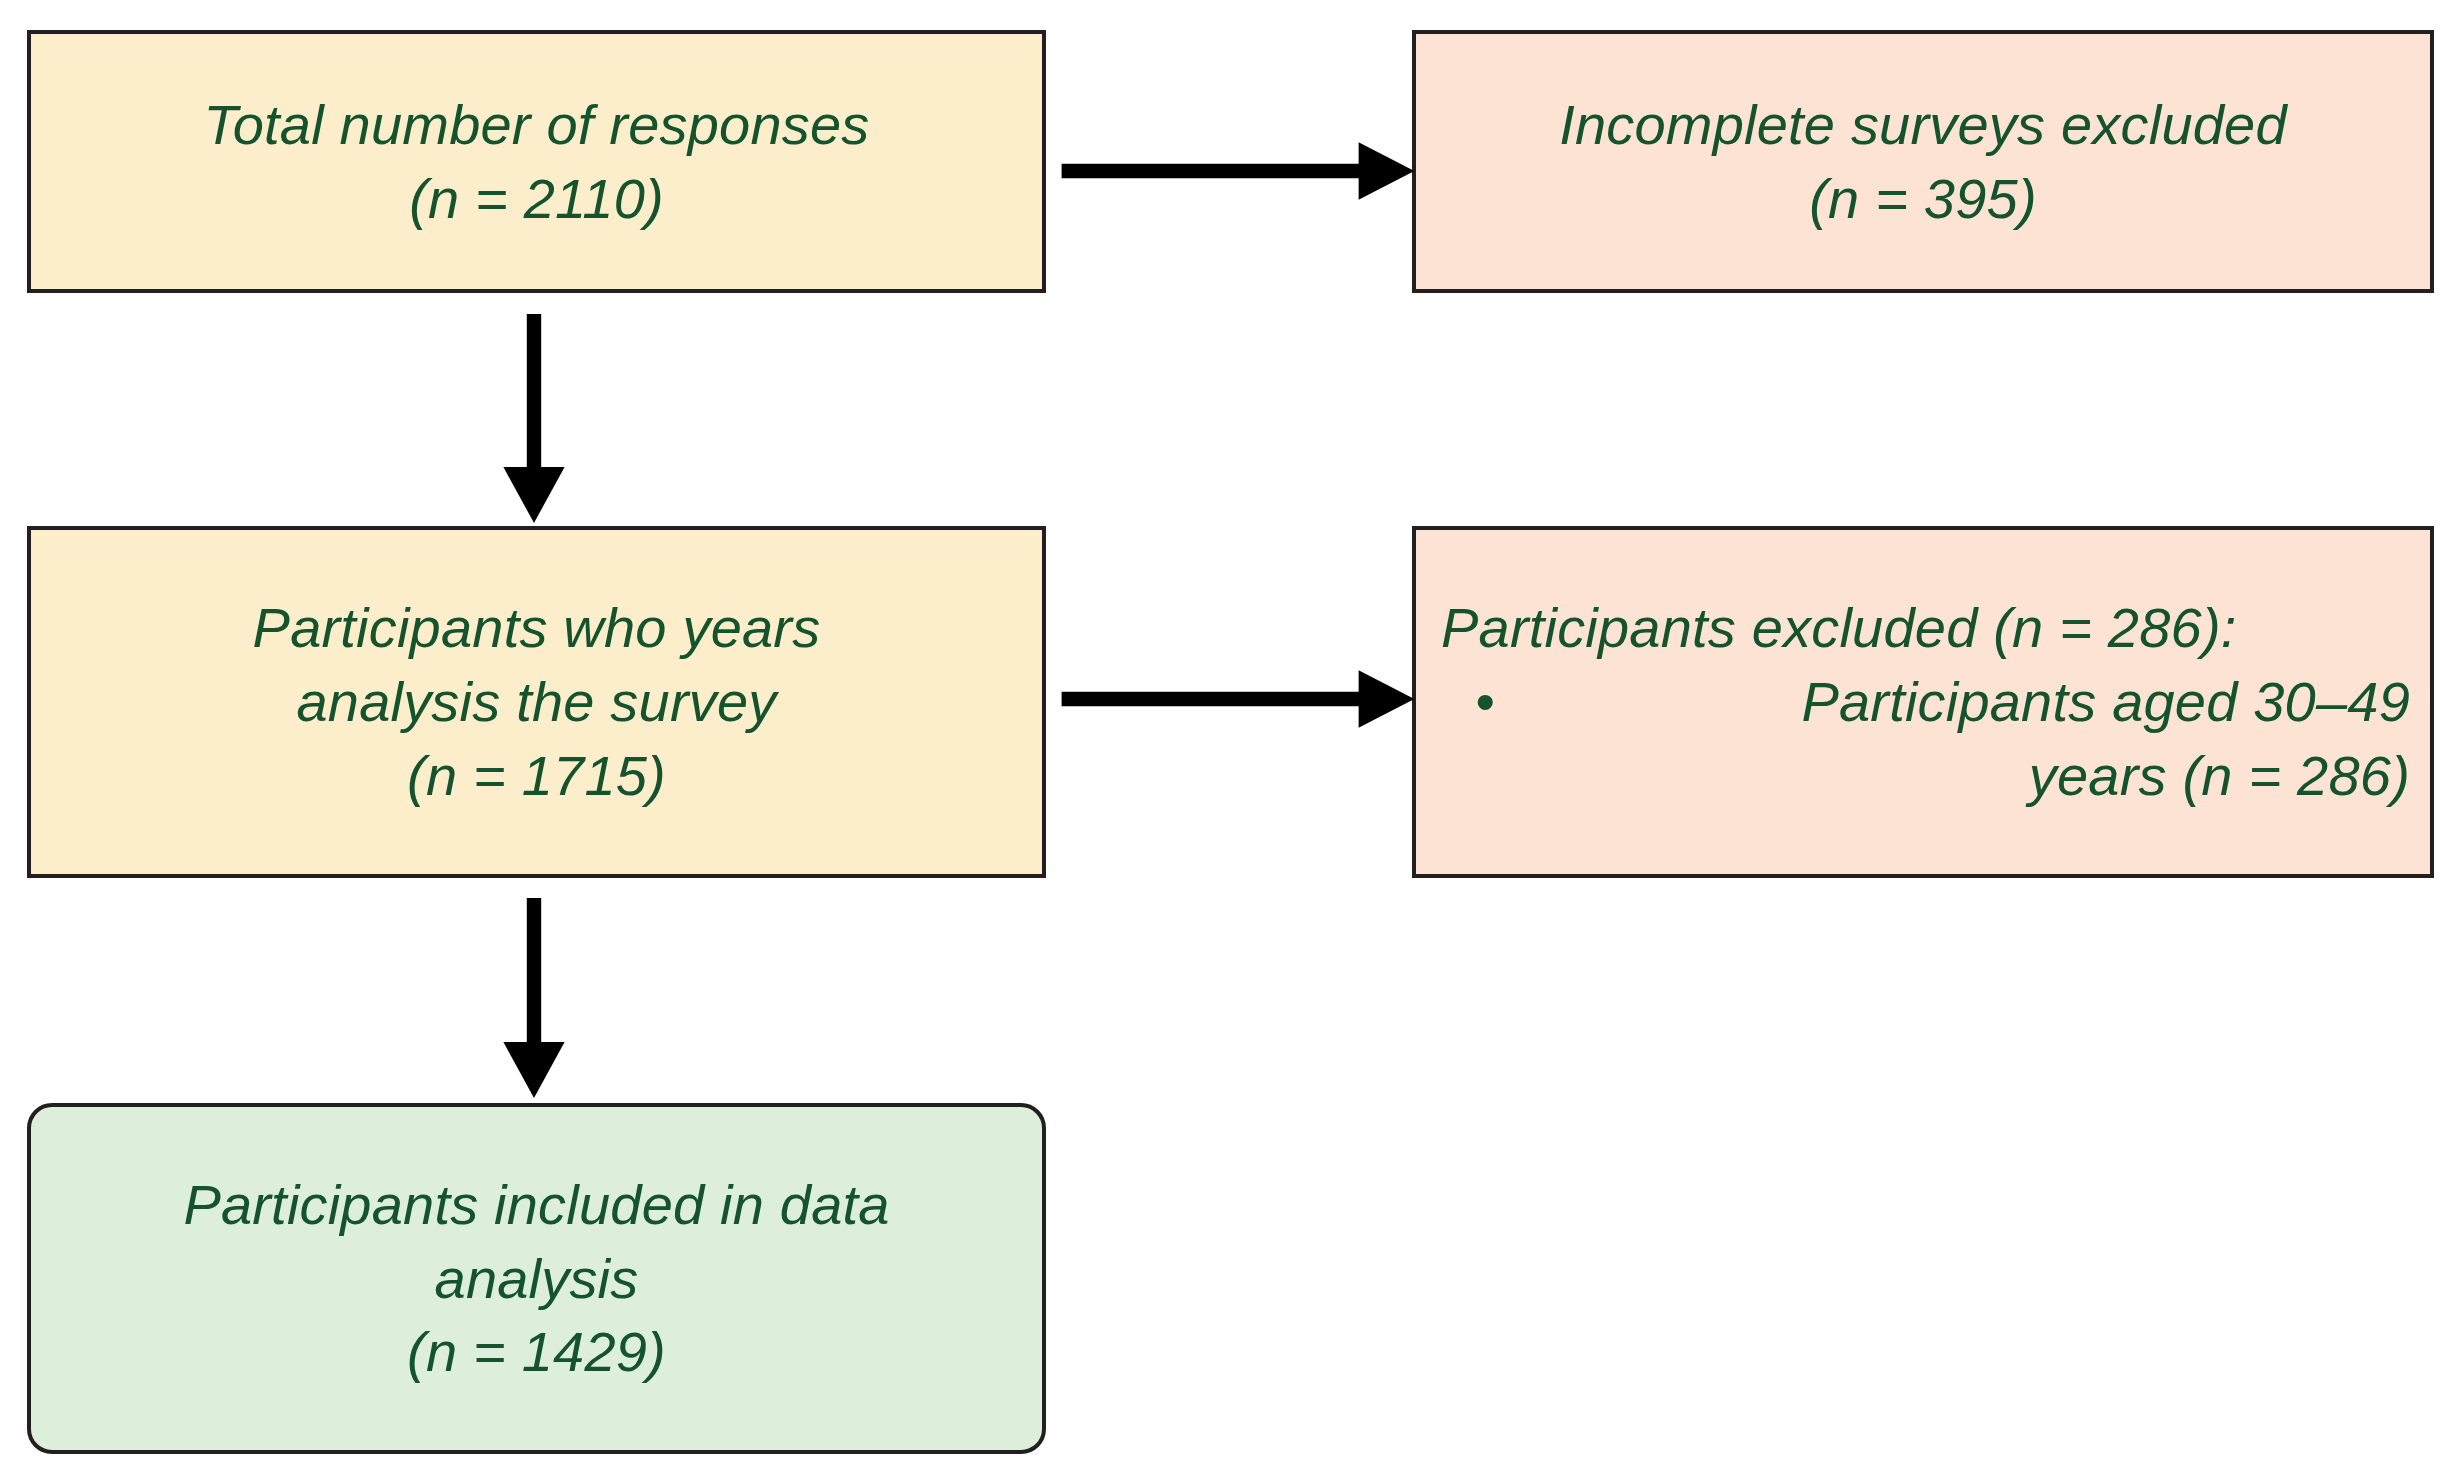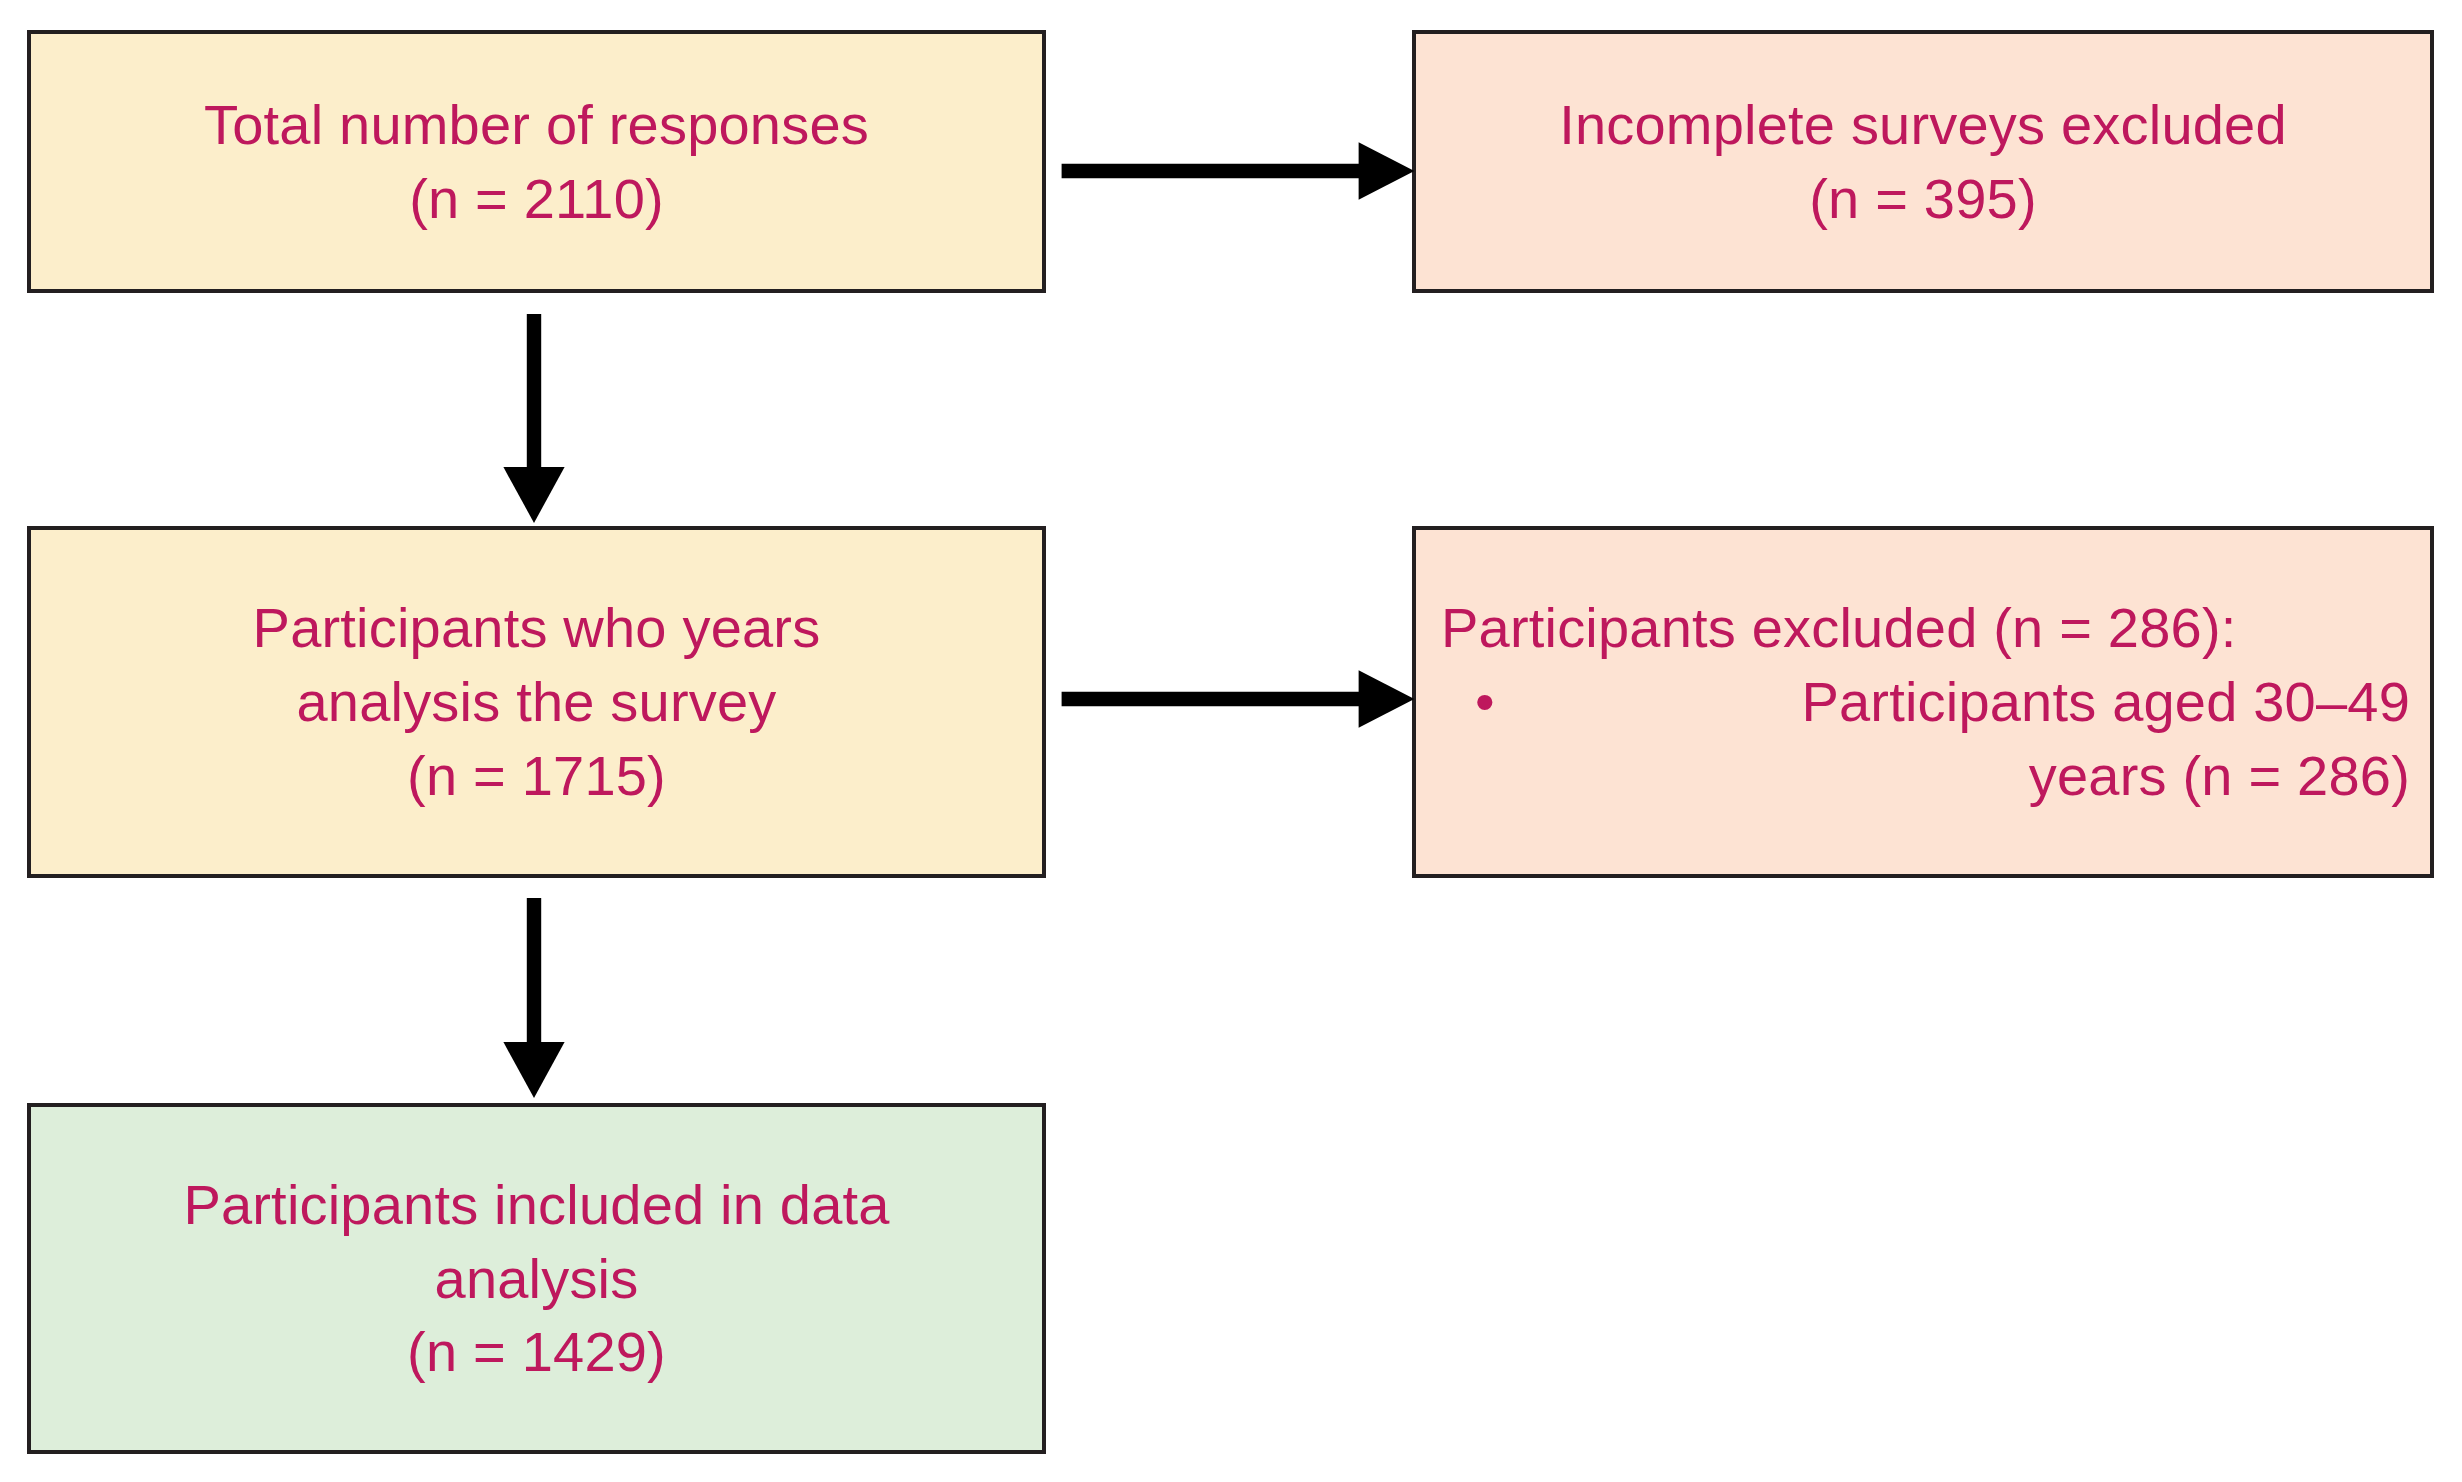--- a/index.html
+++ b/index.html
@@ -22,28 +22,29 @@
   
   .flow-box {
     position: absolute;
     box-sizing: border-box;
     border: 4.5px solid #231f20;
     display: flex;
     flex-direction: column;
     align-items: center;
     justify-content: center;
     text-align: center;
-    color: #be185d;
+    color: #14532d;
     font-size: 56px;
     line-height: 1.32;
     letter-spacing: 0.2px;
+    font-style: italic;
   }
   .flow-box.fill-yellow { background: #fceecb; }
   .flow-box.fill-pink   { background: #fde3d3; }
-  .flow-box.fill-green  { background: #ddeeda; }
+  .flow-box.fill-green  { background: #ddeeda; border-radius: 25px; }
 
   .box-line {
     display: block;
     white-space: nowrap;
   }
 
   
   .flow-box.align-left {
     align-items: flex-start;
     text-align: left;

